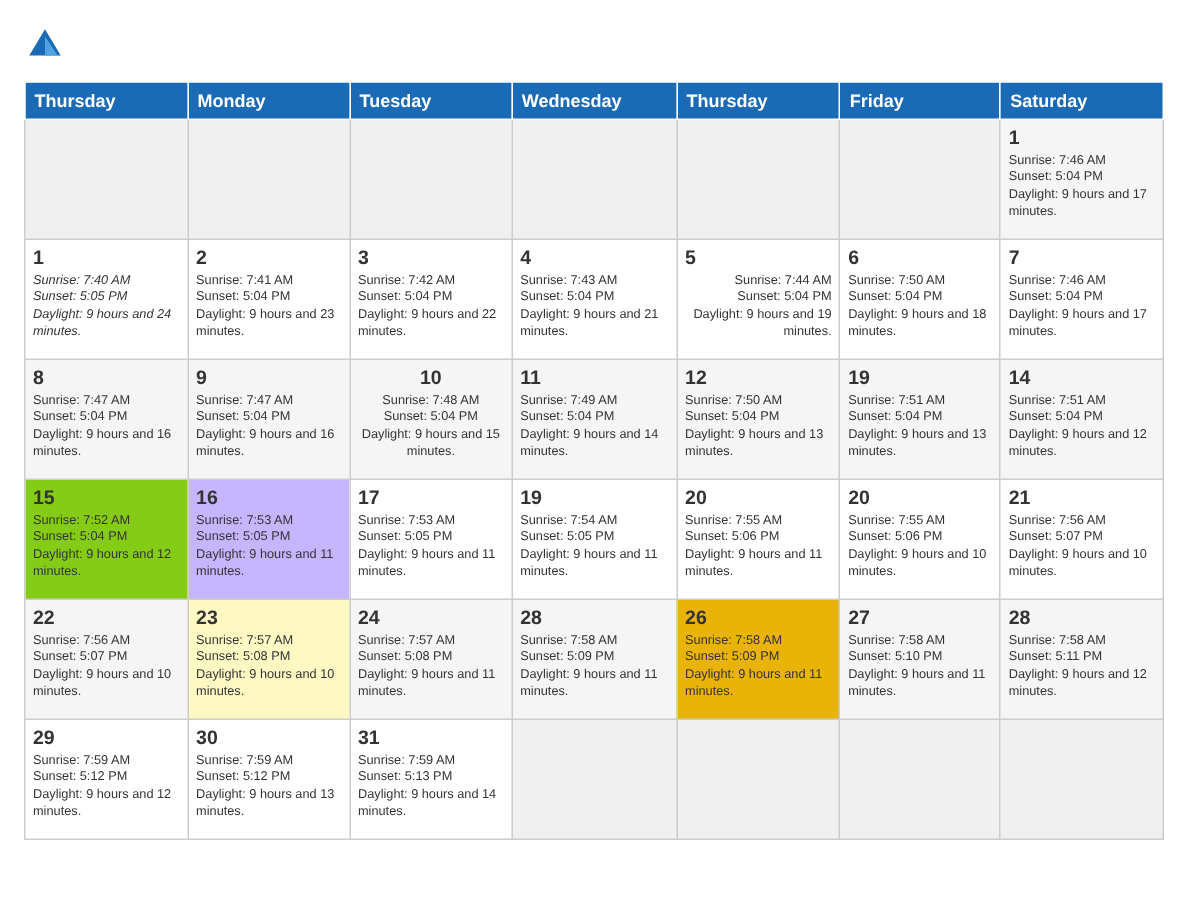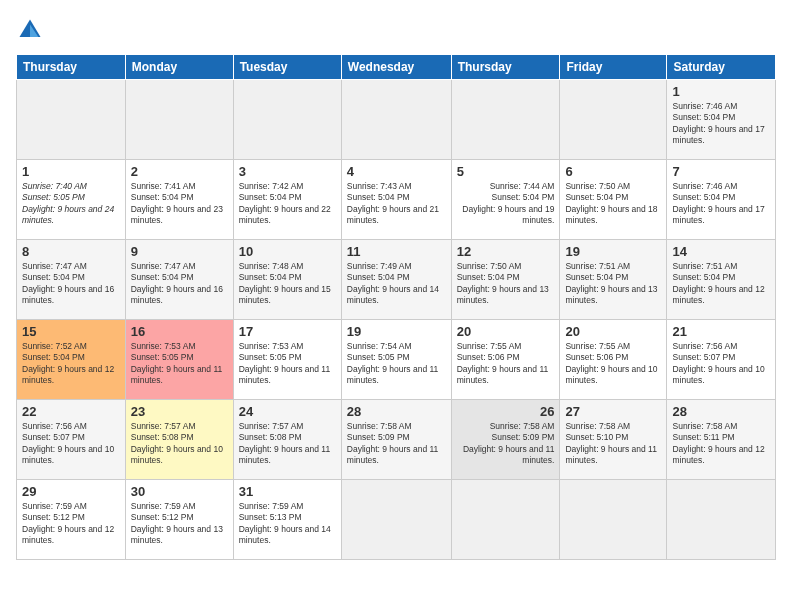--- a/index.html
+++ b/index.html
@@ -197,21 +197,21 @@
             <div class="day-info" style="white-space: pre-line;">Sunrise: 7:47 AM
 Sunset: 5:04 PM
 Daylight: 9 hours and 16 minutes.</div>
           </td>
           <td style="background: rgb(245, 245, 245);">
             <span class="day-num">9</span>
             <div class="day-info" style="white-space: pre-line;">Sunrise: 7:47 AM
 Sunset: 5:04 PM
 Daylight: 9 hours and 16 minutes.</div>
           </td>
-          <td style="background: rgb(245, 245, 245);">
+          <td style="background: rgb(245, 245, 245); text-align: center;">
             <span class="day-num">10</span>
             <div class="day-info" style="white-space: pre-line;">Sunrise: 7:48 AM
 Sunset: 5:04 PM
 Daylight: 9 hours and 15 minutes.</div>
           </td>
           <td style="background: rgb(245, 245, 245);">
             <span class="day-num">11</span>
             <div class="day-info" style="white-space: pre-line;">Sunrise: 7:49 AM
 Sunset: 5:04 PM
 Daylight: 9 hours and 14 minutes.</div>
@@ -229,27 +229,27 @@
 Daylight: 9 hours and 13 minutes.</div>
           </td>
           <td style="background: rgb(245, 245, 245);">
             <span class="day-num">14</span>
             <div class="day-info" style="white-space: pre-line;">Sunrise: 7:51 AM
 Sunset: 5:04 PM
 Daylight: 9 hours and 12 minutes.</div>
           </td>
         </tr>
         <tr>
-          <td style="background: #fdba74; margin-left: 17px;">
+          <td style="background: #84cc16; margin-left: 17px;">
             <span class="day-num">15</span>
             <div class="day-info" style="white-space: pre-line;">Sunrise: 7:52 AM
 Sunset: 5:04 PM
 Daylight: 9 hours and 12 minutes.</div>
           </td>
-          <td style="background: #fca5a5;">
+          <td style="background: #c4b5fd;">
             <span class="day-num">16</span>
             <div class="day-info" style="white-space: pre-line;">Sunrise: 7:53 AM
 Sunset: 5:05 PM
 Daylight: 9 hours and 11 minutes.</div>
           </td>
           <td style="background: rgb(255, 255, 255);">
             <span class="day-num">17</span>
             <div class="day-info" style="white-space: pre-line;">Sunrise: 7:53 AM
 Sunset: 5:05 PM
 Daylight: 9 hours and 11 minutes.</div>
@@ -297,21 +297,21 @@
             <div class="day-info" style="white-space: pre-line;">Sunrise: 7:57 AM
 Sunset: 5:08 PM
 Daylight: 9 hours and 11 minutes.</div>
           </td>
           <td style="background: rgb(245, 245, 245);">
             <span class="day-num">28</span>
             <div class="day-info" style="white-space: pre-line;">Sunrise: 7:58 AM
 Sunset: 5:09 PM
 Daylight: 9 hours and 11 minutes.</div>
           </td>
-          <td style="background: #e5e5e5; text-align: right;">
+          <td style="background: #eab308;">
             <span class="day-num">26</span>
             <div class="day-info" style="white-space: pre-line;">Sunrise: 7:58 AM
 Sunset: 5:09 PM
 Daylight: 9 hours and 11 minutes.</div>
           </td>
           <td style="background: rgb(245, 245, 245);">
             <span class="day-num">27</span>
             <div class="day-info" style="white-space: pre-line;">Sunrise: 7:58 AM
 Sunset: 5:10 PM
 Daylight: 9 hours and 11 minutes.</div>

